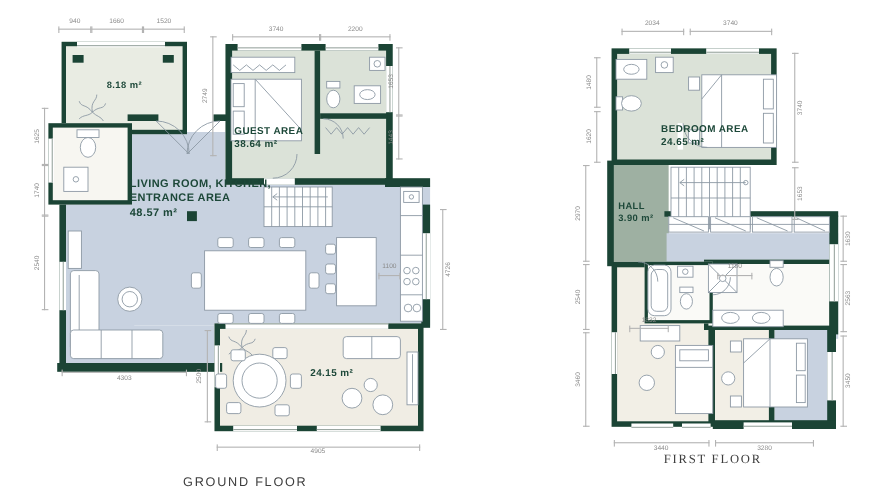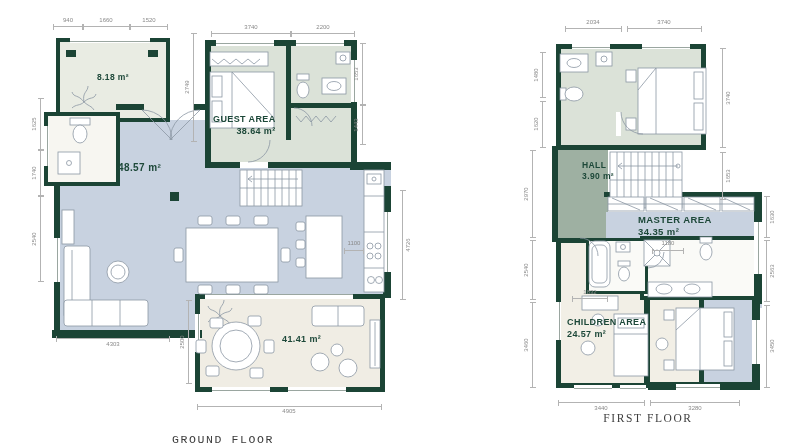--- a/index.html
+++ b/index.html
@@ -345,39 +345,36 @@
   <div class="dlb" style="left:601px;top:408px;">3440</div>
   <div class="dlb" style="left:695px;top:408px;">3280</div>
   <div class="dim-h" style="left:652px;top:250px;width:32px;"></div>
   <div class="dlb" style="left:668px;top:243px;">1180</div>
   <div class="dim-h" style="left:572px;top:298px;width:36px;"></div>
   <div class="dlb" style="left:590px;top:292px;">1832</div>
 
   <div class="rlabel" style="left:56px;top:72px;width:114px;text-align:center;font-size:8.5px;">
     <span>8.18 m²</span>
   </div>
-  <div class="rlabel" style="left:213px;top:114px;font-size:9px;text-align:right;">
+  <div class="rlabel" style="left:213px;top:114px;font-size:9px;">
     <span>GUEST AREA</span>
     <span>38.64 m²</span>
   </div>
   <div class="rlabel" style="left:118px;top:161px;width:142px;font-size:10px;">
+    <span>LIVING ROOM, KITCHEN, ENTRANCE AREA</span>
     <span>48.57 m²</span>
   </div>
   <div class="rlabel" style="left:282px;top:334px;font-size:9px;">
-    <span>41.41 m²</span>
-  </div>
-  <div class="rlabel" style="left:562px;top:160px;font-size:8.5px;margin-left:20px;">
+    <span>24.15 m²</span>
+  </div>
+  <div class="rlabel" style="left:601px;top:112px;font-size:9px;">
+    <span>BEDROOM AREA</span>
+    <span>24.65 m²</span>
+  </div>
+  <div class="rlabel" style="left:562px;top:182px;font-size:8.5px;">
     <span>HALL</span>
     <span>3.90 m²</span>
   </div>
-  <div class="rlabel" style="left:638px;top:214px;font-size:9.5px;">
-    <span>MASTER AREA</span>
-    <span>34.35 m²</span>
-  </div>
-  <div class="rlabel" style="left:567px;top:317px;font-size:9px;">
-    <span>CHILDREN AREA</span>
-    <span>24.57 m²</span>
-  </div>
-
-  <div class="floor-title" style="left:158px;top:433px;width:130px;font-family:Liberation Mono, monospace;">GROUND FLOOR</div>
+
+  <div class="floor-title" style="left:158px;top:433px;width:130px;">GROUND FLOOR</div>
   <div class="floor-title" style="left:598px;top:412px;width:100px;font-family:Liberation Serif, serif;">FIRST FLOOR</div>
 
 </div>
 
 </body></html>

